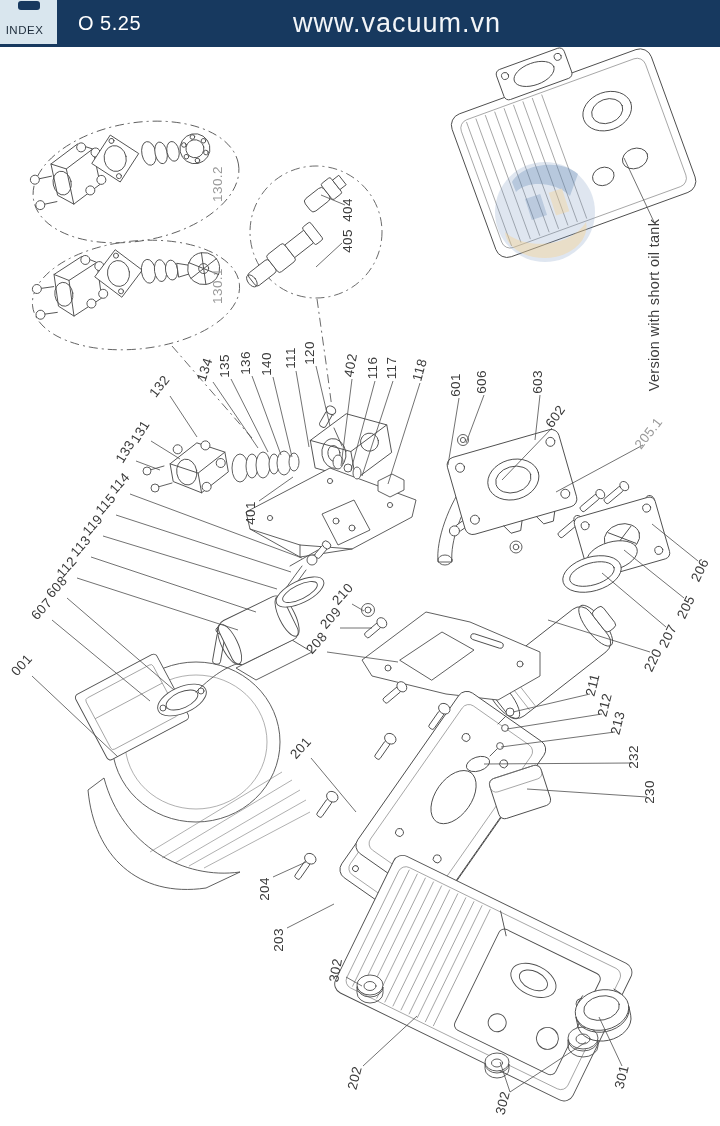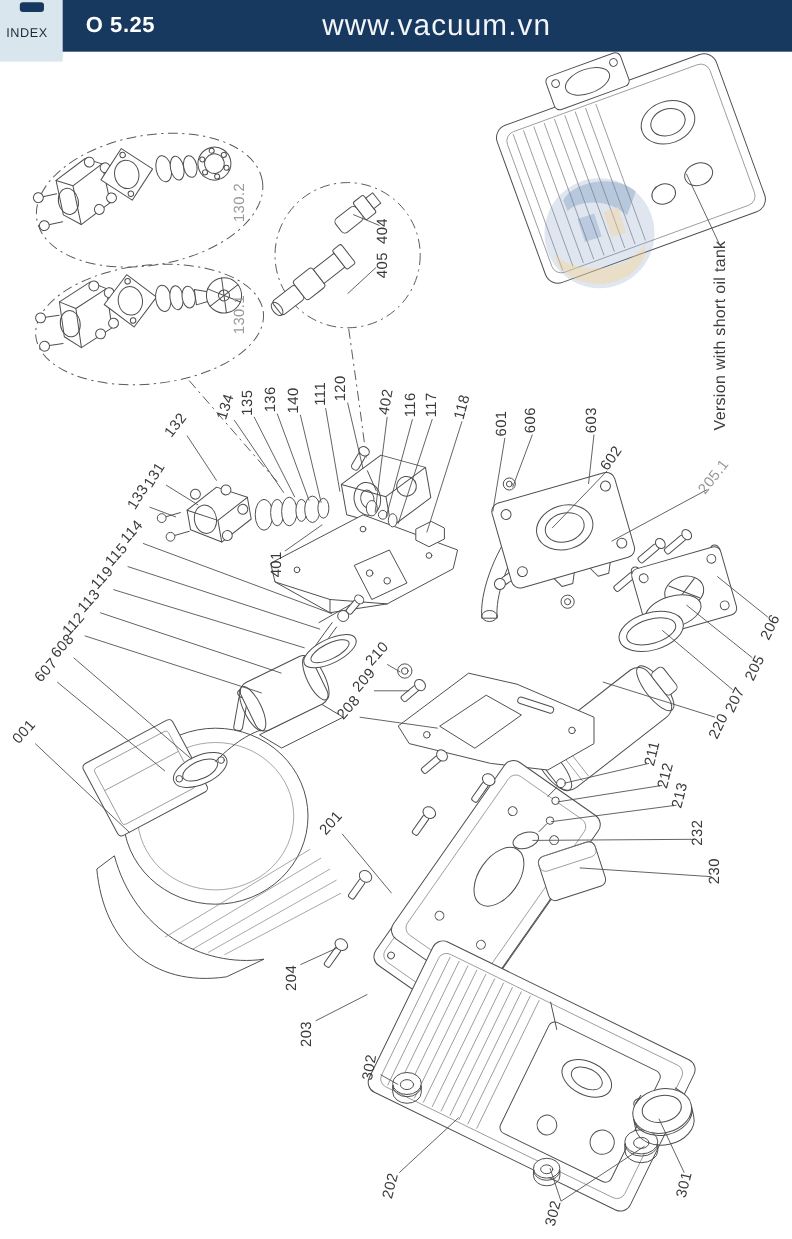--- a/index.html
+++ b/index.html
@@ -3,23 +3,23 @@
 <meta charset="utf-8">
 <style>
   :root{
     --header-bg:#17395f; --tab-bg:#d9e6ee; --tab-text:#1c2b3a;
     --line:#4e4e4e; --label:#3a3a3a; --label-muted:#9a9a9a;
   }
   *{box-sizing:border-box;margin:0;padding:0}
   body{font-family:"Liberation Sans",sans-serif;background:#fff}
   .page{position:relative;width:720px;height:1126px;background:#fff;overflow:hidden}
   .topbar{position:absolute;left:0;top:0;width:720px;height:47px;background:var(--header-bg);display:flex;align-items:center}
-  .code{color:#fff;font-weight:bold;font-size:20px;letter-spacing:.5px;margin-left:78px}
+  .code{color:#fff;font-weight:normal;font-size:20px;letter-spacing:.5px;margin-left:78px}
   .site{position:absolute;left:0;width:720px;text-align:center;color:#f2f5f8;font-size:27px;font-weight:400;letter-spacing:1px;transform:translateX(37px)}
-  .index-tab{position:absolute;left:0;top:0;width:57px;height:56px;background:var(--tab-bg);display:flex;flex-direction:column;align-items:center;justify-content:flex-end;padding-bottom:19px;z-index:3}
+  .index-tab{position:absolute;left:0;top:0;width:57px;height:44px;background:var(--tab-bg);display:flex;flex-direction:column;align-items:center;justify-content:flex-end;padding-bottom:8px;z-index:3}
   .index-icon{width:22px;height:9px;border-radius:3px;background:var(--header-bg);margin-bottom:14px}
   .index-label{font-size:11.5px;color:var(--tab-text);letter-spacing:.5px;margin-left:-8px}
   svg.diagram{position:absolute;left:0;top:0;width:720px;height:1126px}
   svg .ln{stroke:var(--line);stroke-width:.9;fill:none;stroke-linejoin:round;stroke-linecap:round}
   svg .fw{stroke:var(--line);stroke-width:.9;fill:#fff;stroke-linejoin:round}
   svg .thin{stroke:#7a7a7a;stroke-width:.6;fill:none}
   svg .dashdot{stroke:#5a5a5a;stroke-width:.9;fill:none;stroke-dasharray:9 4 2 4}
   svg text.callout{font-family:"Liberation Sans",sans-serif;font-size:13.5px;fill:var(--label);text-anchor:middle;letter-spacing:.4px}
   svg text.callout.muted{fill:var(--label-muted)}
   svg line.leader{stroke:#4e4e4e;stroke-width:.8}

